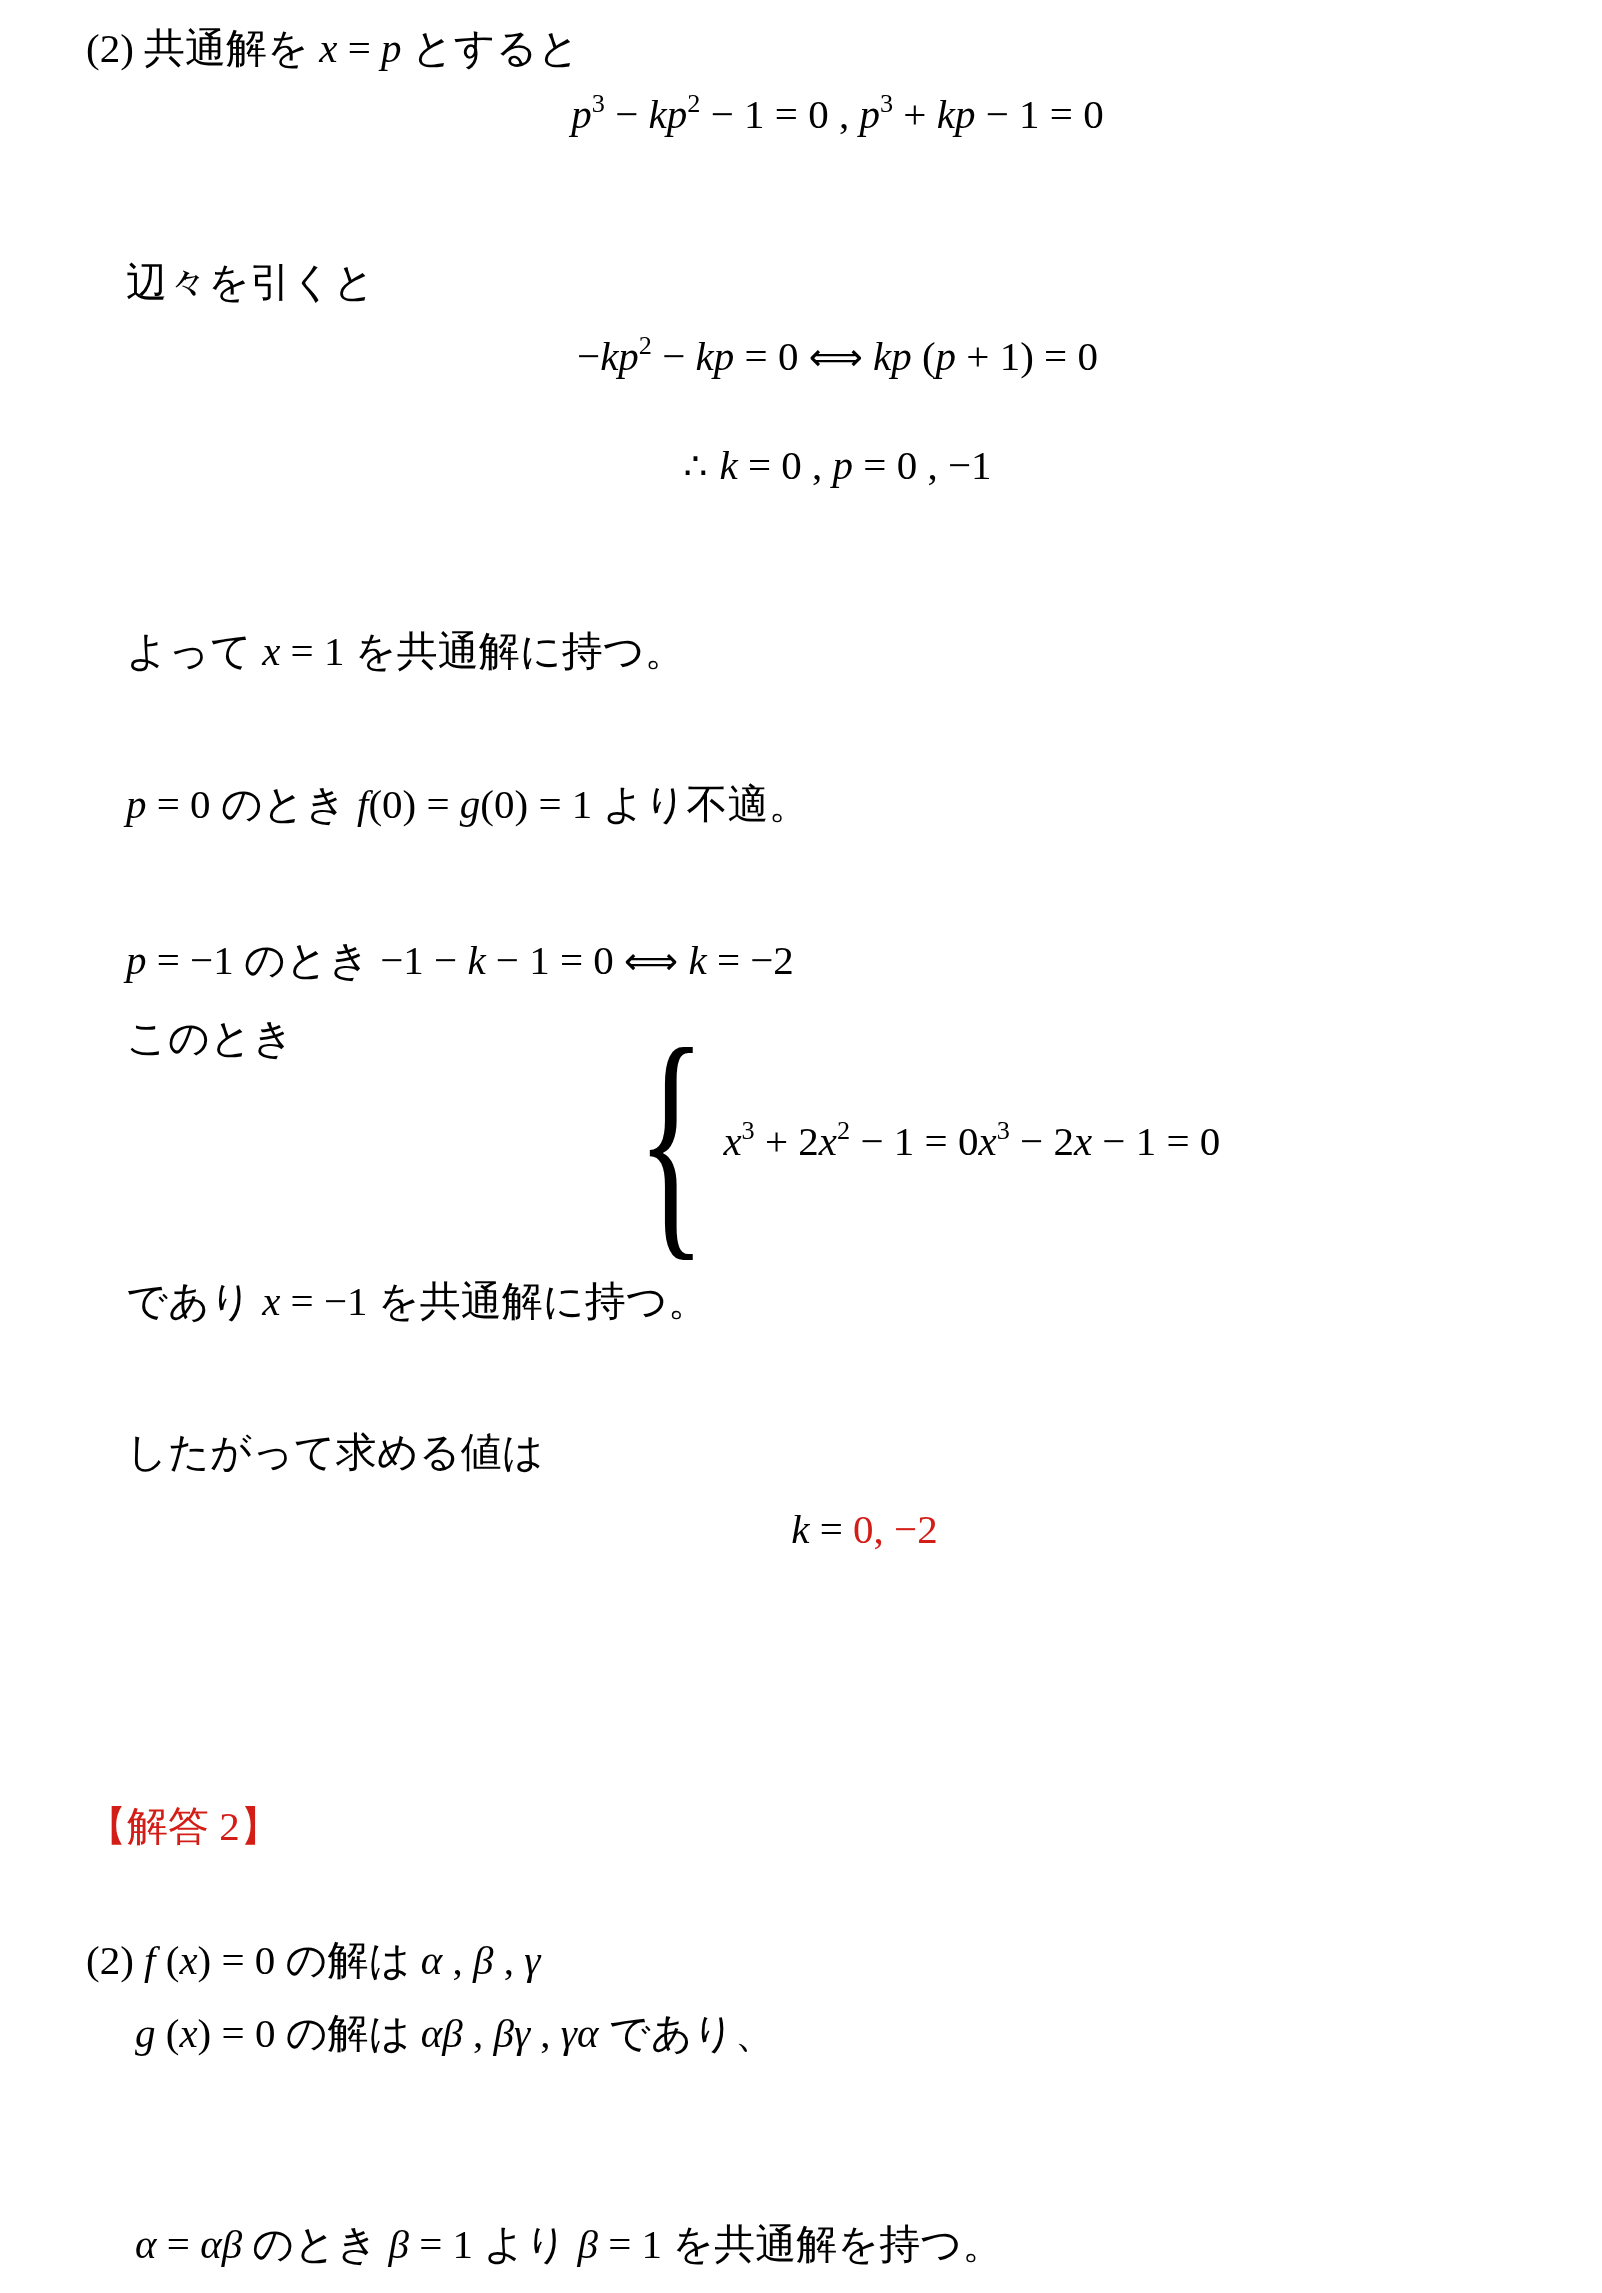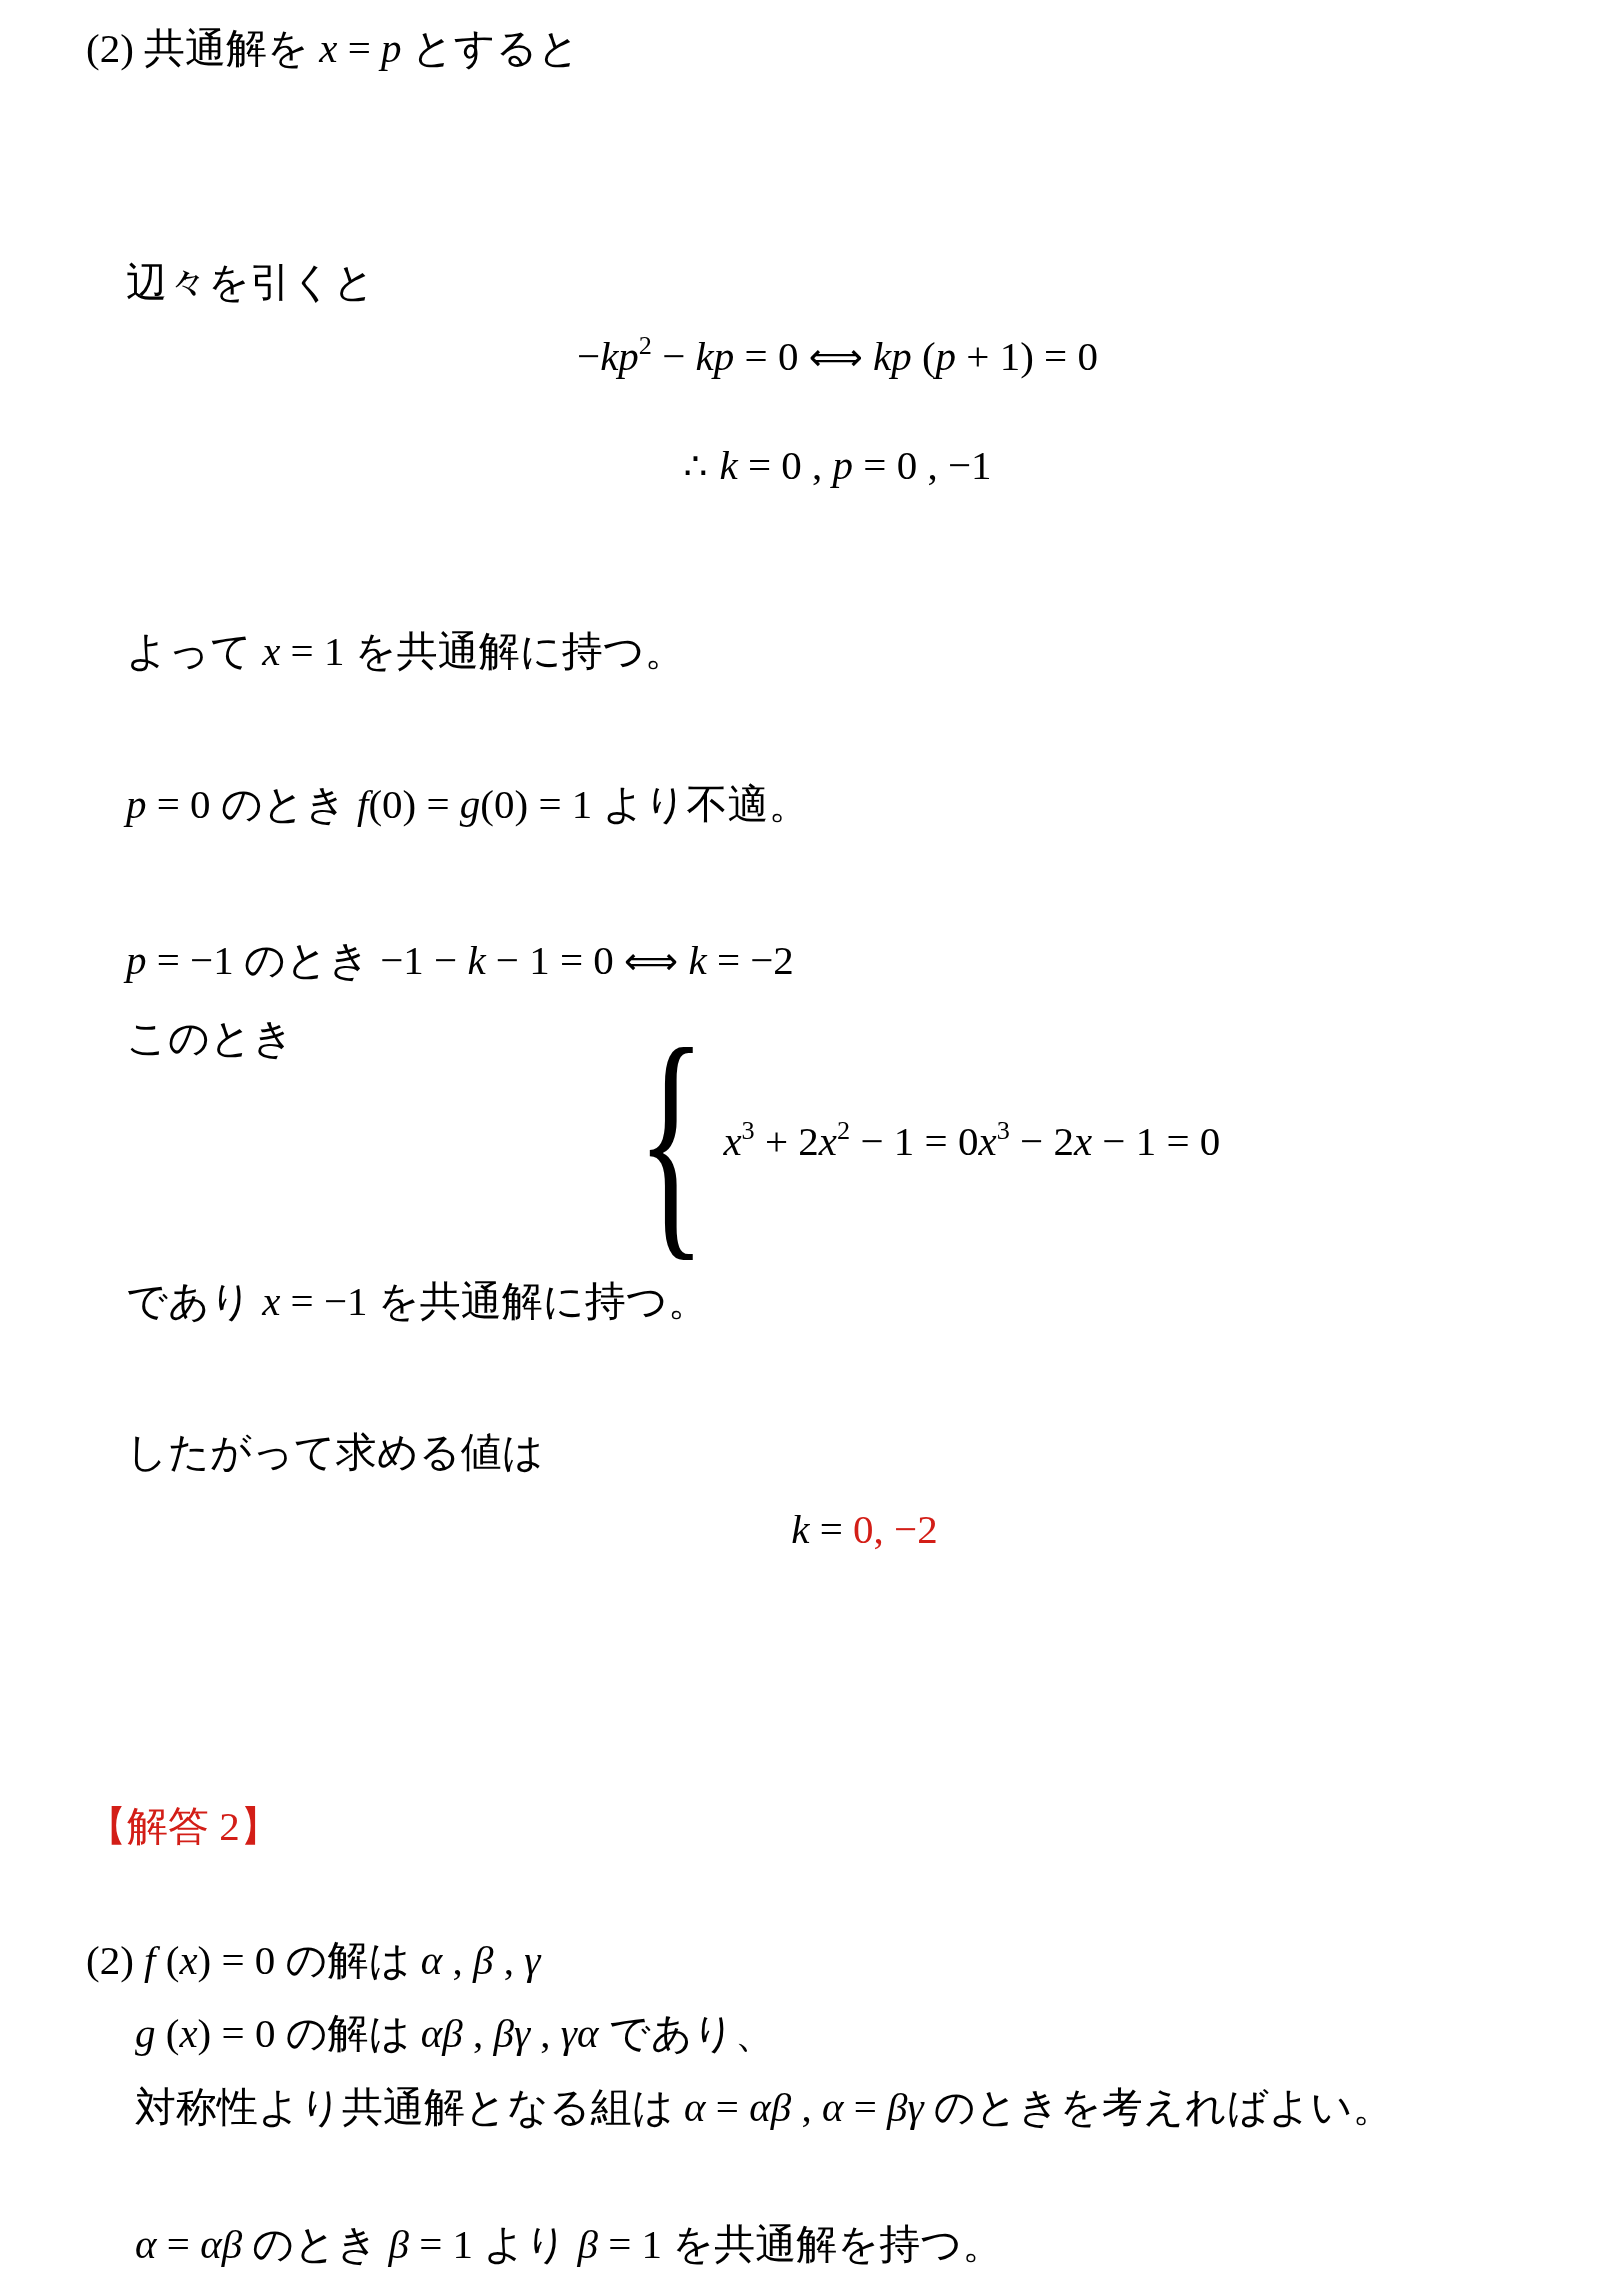--- a/index.html
+++ b/index.html
@@ -88,20 +88,21 @@
     line-height: 94px;
     white-space: pre;
   }
 </style>
 </head>
 <body>
 
 <div class="page">
 
   <div class="line pos-l1"><span class="m-rm">(2) </span><span class="m-jp">共通解を</span><span class="m-it"> x</span><span class="m-rm"> = </span><span class="m-it">p</span><span class="m-jp"> とすると</span></div>
+  <div class="eq  pos-eq1"><span class="m-it">p</span><span class="m-sup">3</span><span class="m-rm"> − </span><span class="m-it">kp</span><span class="m-sup">2</span><span class="m-rm"> − 1 = 0 , </span><span class="m-it">p</span><span class="m-sup">3</span><span class="m-rm"> + </span><span class="m-it">kp</span><span class="m-rm"> − 1 = 0</span></div>
   <div class="line pos-l3"><span class="m-jp">辺々を引くと</span></div>
   <div class="eq  pos-eq2"><span class="m-rm">−</span><span class="m-it">kp</span><span class="m-sup">2</span><span class="m-rm"> − </span><span class="m-it">kp</span><span class="m-rm"> = 0 </span><span class="m-sym">⟺</span><span class="m-rm"> </span><span class="m-it">kp</span><span class="m-rm"> (</span><span class="m-it">p</span><span class="m-rm"> + 1) = 0</span></div>
   <div class="eq  pos-eq3"><span class="m-sym">∴ </span><span class="m-it">k</span><span class="m-rm"> = 0 , </span><span class="m-it">p</span><span class="m-rm"> = 0 , −1</span></div>
   <div class="line pos-l7"><span class="m-jp">よって</span><span class="m-rm"> </span><span class="m-it">x</span><span class="m-rm"> = 1 </span><span class="m-jp">を共通解に持つ。</span></div>
   <div class="line pos-l8"><span class="m-it">p</span><span class="m-rm"> = 0 </span><span class="m-jp">のとき</span><span class="m-rm"> </span><span class="m-it">f</span><span class="m-rm">(0) = </span><span class="m-it">g</span><span class="m-rm">(0) = 1 </span><span class="m-jp">より不適。</span></div>
   <div class="line pos-l9"><span class="m-it">p</span><span class="m-rm"> = −1 </span><span class="m-jp">のとき</span><span class="m-rm"> −1 − </span><span class="m-it">k</span><span class="m-rm"> − 1 = 0 </span><span class="m-sym">⟺</span><span class="m-rm"> </span><span class="m-it">k</span><span class="m-rm"> = −2</span></div>
   <div class="line pos-l10"><span class="m-jp">このとき</span></div>
 
   <div class="cases">
     <span class="cases-brace">{</span>
@@ -111,17 +112,16 @@
     </span>
   </div>
 
   <div class="line pos-l12"><span class="m-jp">であり</span><span class="m-rm"> </span><span class="m-it">x</span><span class="m-rm"> = −1 </span><span class="m-jp">を共通解に持つ。</span></div>
   <div class="line pos-l13"><span class="m-jp">したがって求める値は</span></div>
   <div class="eq pos-eq4 eq-shift"><span class="m-it">k</span><span class="m-rm"> = </span><span class="m-red">0, −2</span></div>
 
   <div class="line pos-hd"><span class="m-hd">【解答 2】</span></div>
   <div class="line pos-l16"><span class="m-rm">(2) </span><span class="m-it">f</span><span class="m-rm"> (</span><span class="m-it">x</span><span class="m-rm">) = 0 </span><span class="m-jp">の解は</span><span class="m-rm"> </span><span class="m-it">α</span><span class="m-rm"> , </span><span class="m-it">β</span><span class="m-rm"> , </span><span class="m-it">γ</span></div>
   <div class="line pos-l17"><span class="m-it">g</span><span class="m-rm"> (</span><span class="m-it">x</span><span class="m-rm">) = 0 </span><span class="m-jp">の解は</span><span class="m-rm"> </span><span class="m-it">αβ</span><span class="m-rm"> , </span><span class="m-it">βγ</span><span class="m-rm"> , </span><span class="m-it">γα</span><span class="m-rm"> </span><span class="m-jp">であり、</span></div>
-  <div class="line pos-l18"><span class="m-jp">対称性より共通解となる組は</span><span class="m-rm"> </span><span class="m-it">α</span><span class="m-rm"> = </span><span class="m-it">αβ</span><span class="m-rm"> , </span><span class="m-it">α</span><span class="m-rm"> = </span><span class="m-it">βγ</span><span class="m-rm"> </span><span class="m-jp">のときを考えればよい。</span></div>
   <div class="line pos-l19"><span class="m-it">α</span><span class="m-rm"> = </span><span class="m-it">αβ</span><span class="m-rm"> </span><span class="m-jp">のとき</span><span class="m-rm"> </span><span class="m-it">β</span><span class="m-rm"> = 1 </span><span class="m-jp">より</span><span class="m-rm"> </span><span class="m-it">β</span><span class="m-rm"> = 1 </span><span class="m-jp">を共通解を持つ。</span></div>
 
 </div>
 
 
 </body></html>

